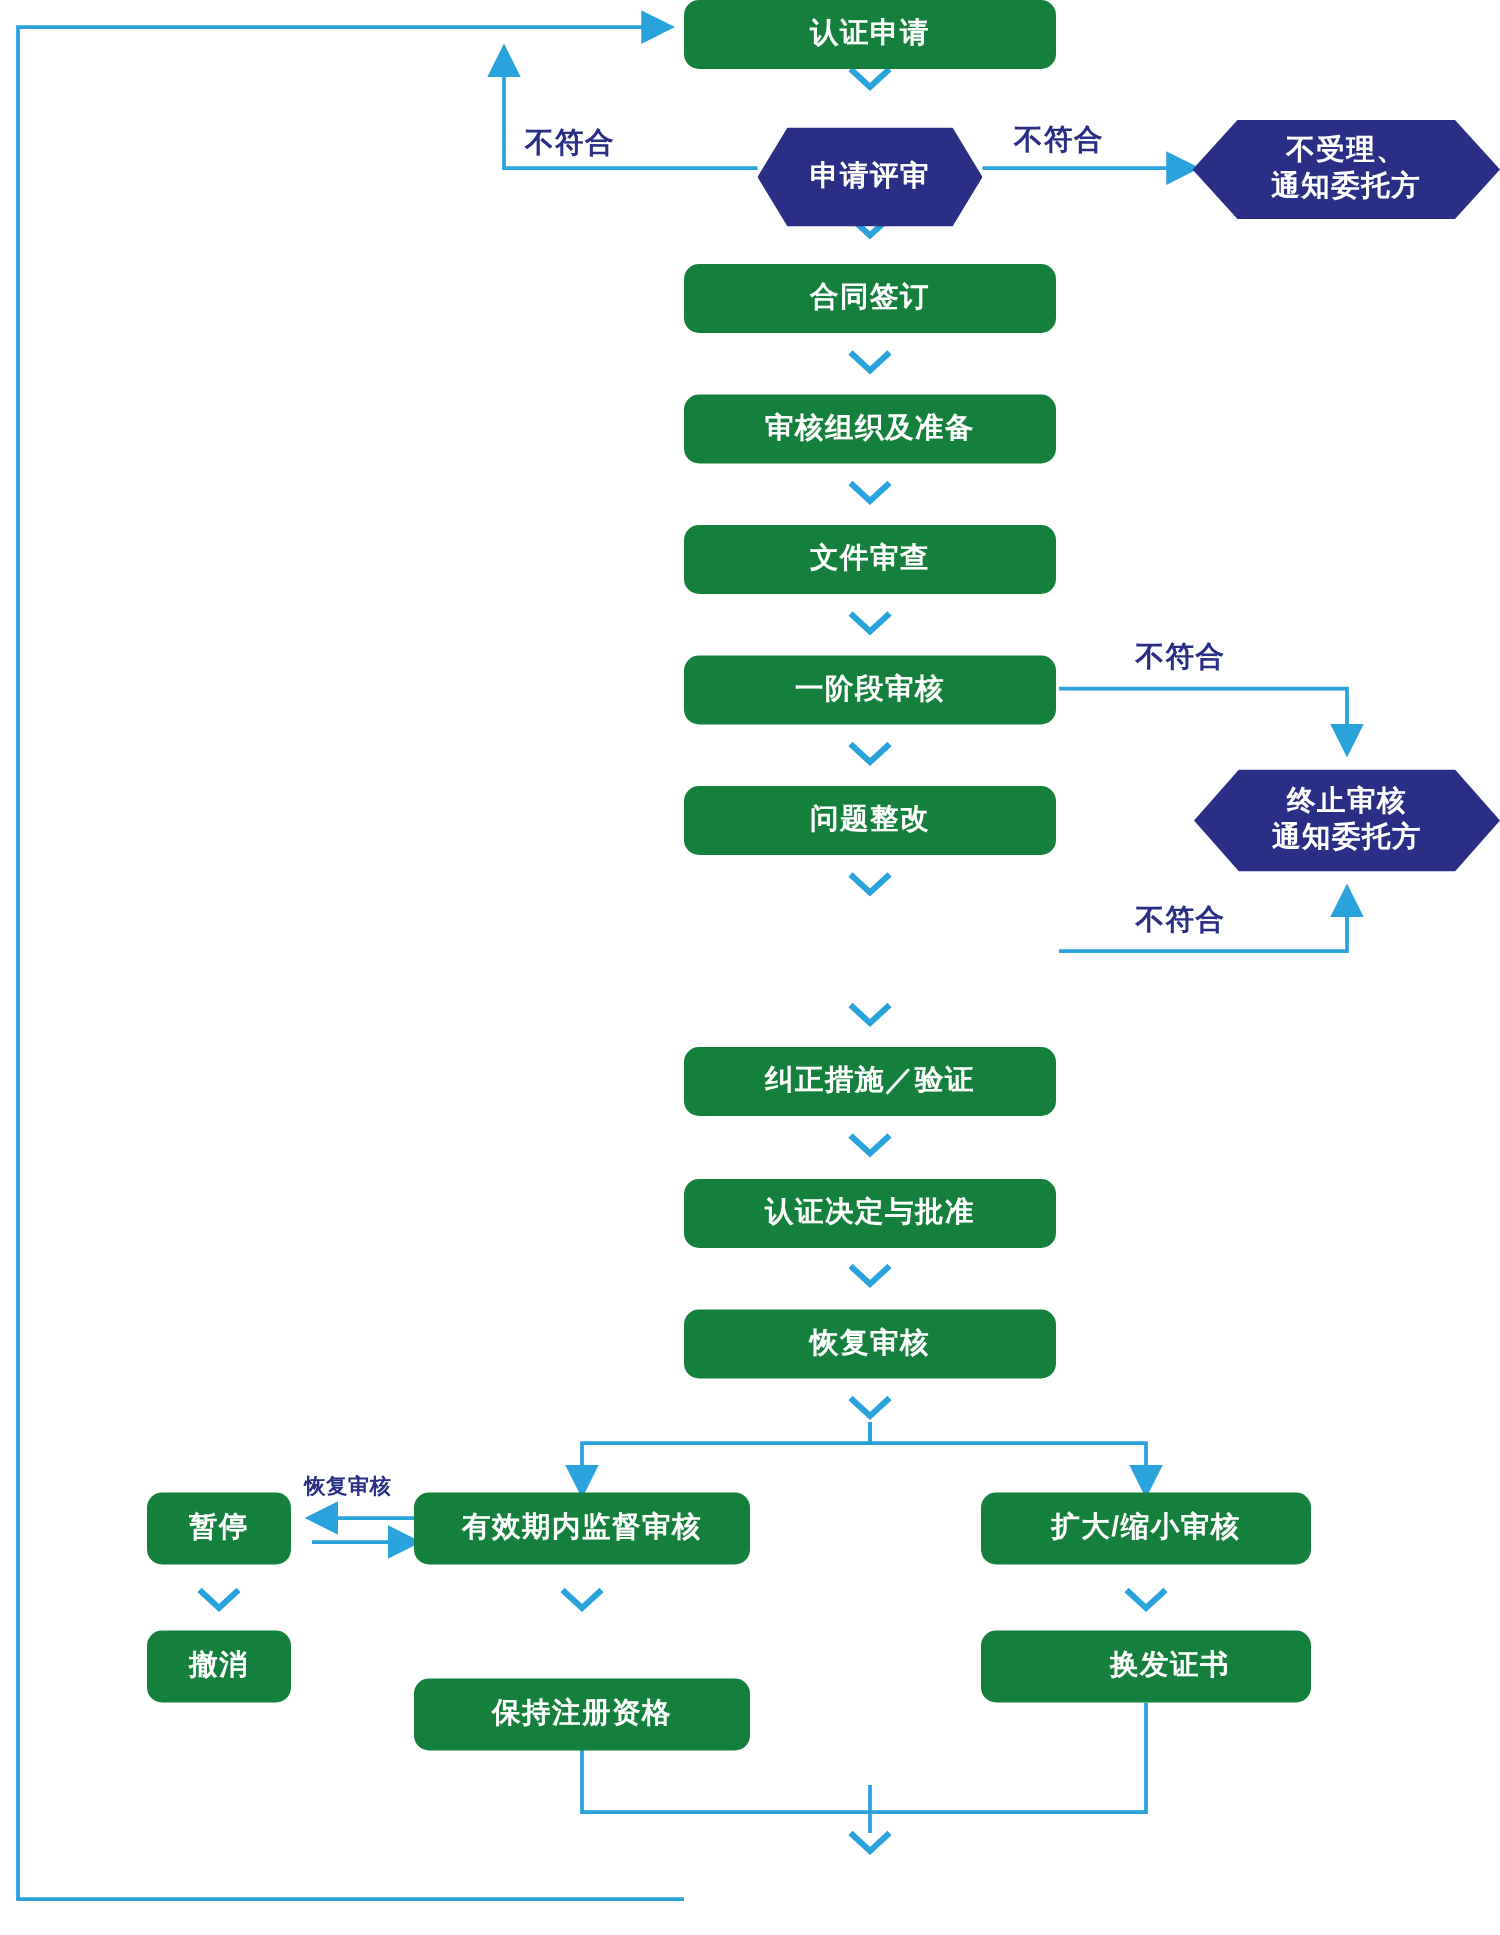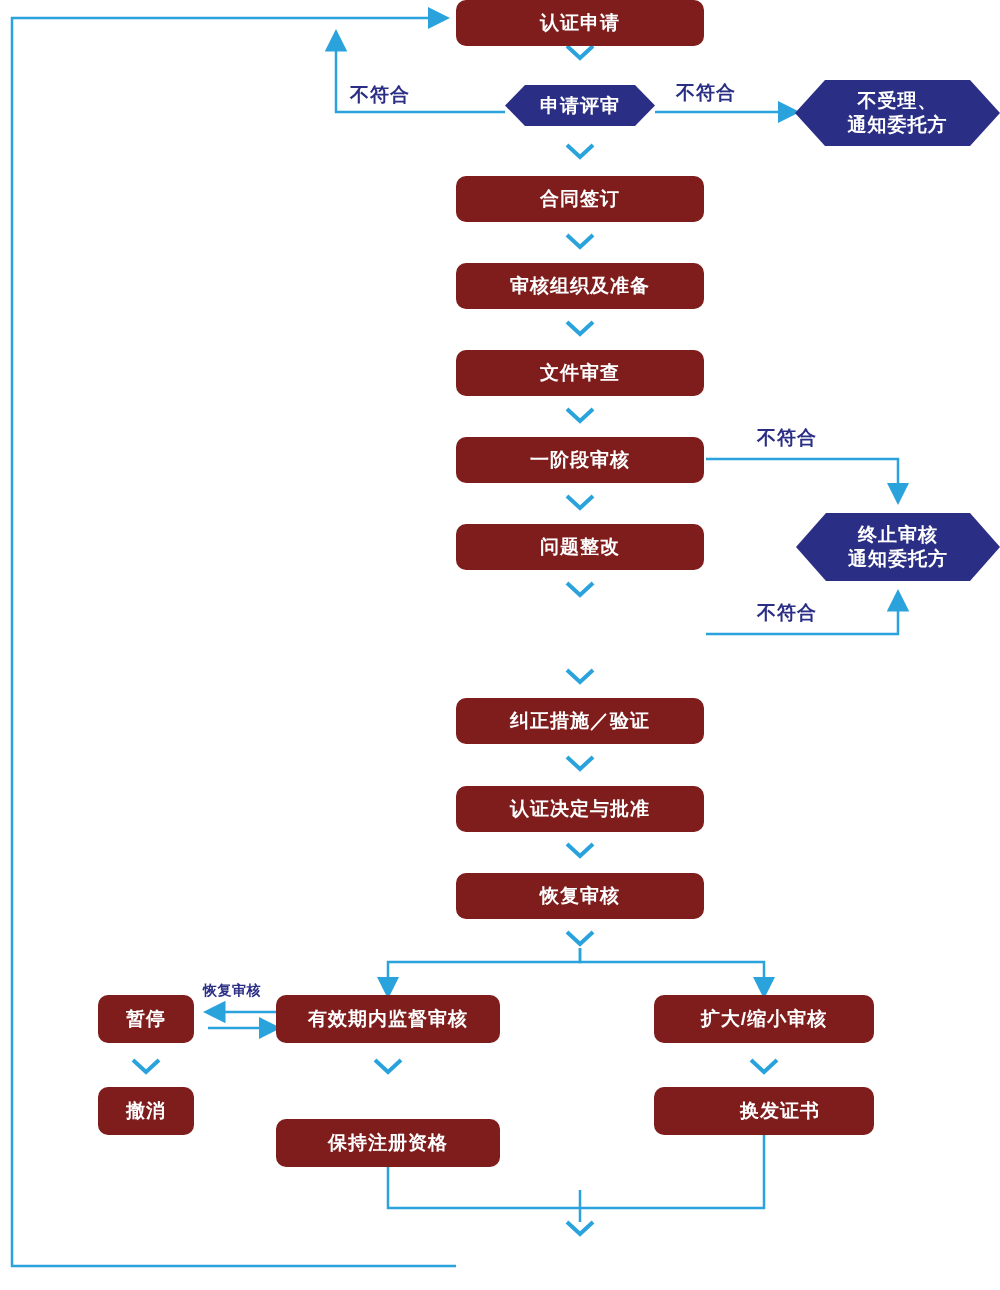--- a/index.html
+++ b/index.html
@@ -24,21 +24,21 @@
     pointer-events: none;
   }
   .node {
     position: absolute;
     box-sizing: border-box;
     display: flex;
     align-items: center;
     justify-content: center;
     text-align: center;
     color: #ffffff;
-    background: #7f1d1d;
+    background: #15803d;
     border-radius: 10px;
     font-weight: bold;
     font-size: 19px;
     line-height: 1.25;
     letter-spacing: 1px;
   }
   .node.hex {
     background: transparent;
     border-radius: 0;
   }
@@ -115,21 +115,21 @@
       <path d="M580,1190 L580,1222"></path>
 
       <path d="M456,1266 L12,1266 L12,18 L445,18" marker-end="url(#arr)"></path>
     </g>
   </svg>
 
   <div class="node" style="left:456px; top:0px; width:248px; height:46px;">
     <span>认证申请</span>
   </div>
 
-  <div class="node hex" style="left:505px; top:85px; width:150px; height:41px;">
+  <div class="node hex" style="left:505px; top:85px; width:150px; height:66px;">
     <svg class="hexshape" viewBox="0 0 150 54" preserveAspectRatio="none">
       <polygon points="20,0 130,0 150,27 130,54 20,54 0,27" fill="#2b2e85"></polygon>
     </svg>
     <span class="hexlabel">申请评审</span>
   </div>
 
   <div class="node hex" style="left:795px; top:80px; width:205px; height:66px;">
     <svg class="hexshape" viewBox="0 0 205 66" preserveAspectRatio="none">
       <polygon points="30,0 175,0 205,33 175,66 30,66 0,33" fill="#2b2e85"></polygon>
     </svg>

